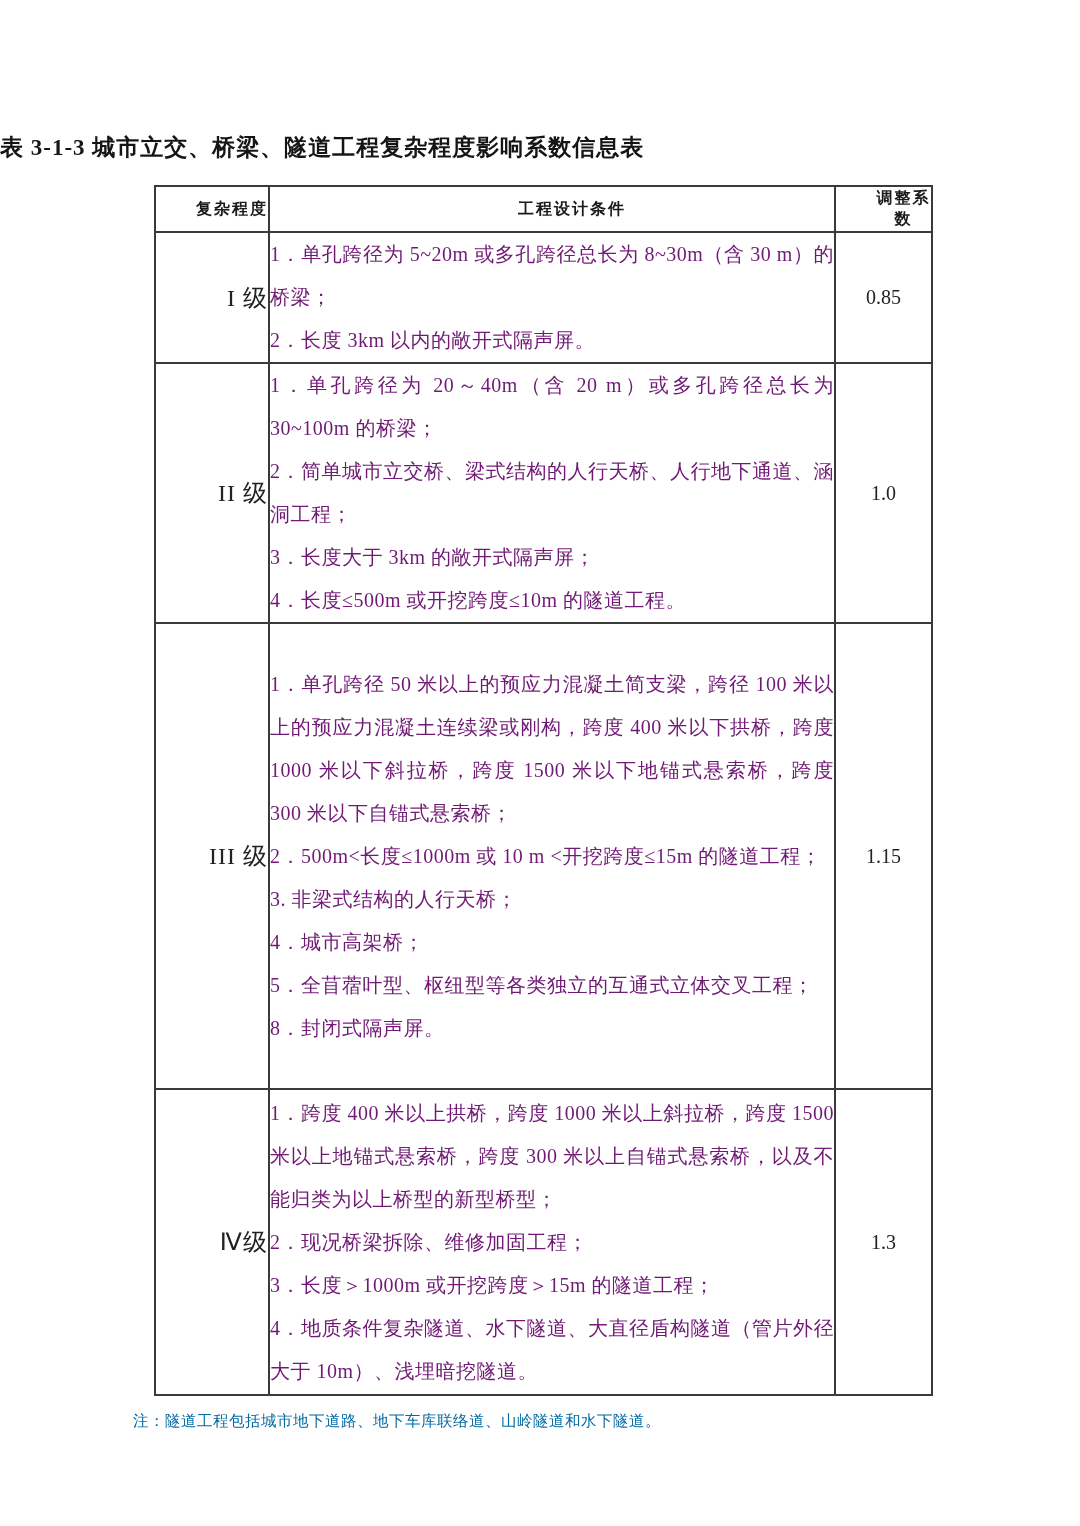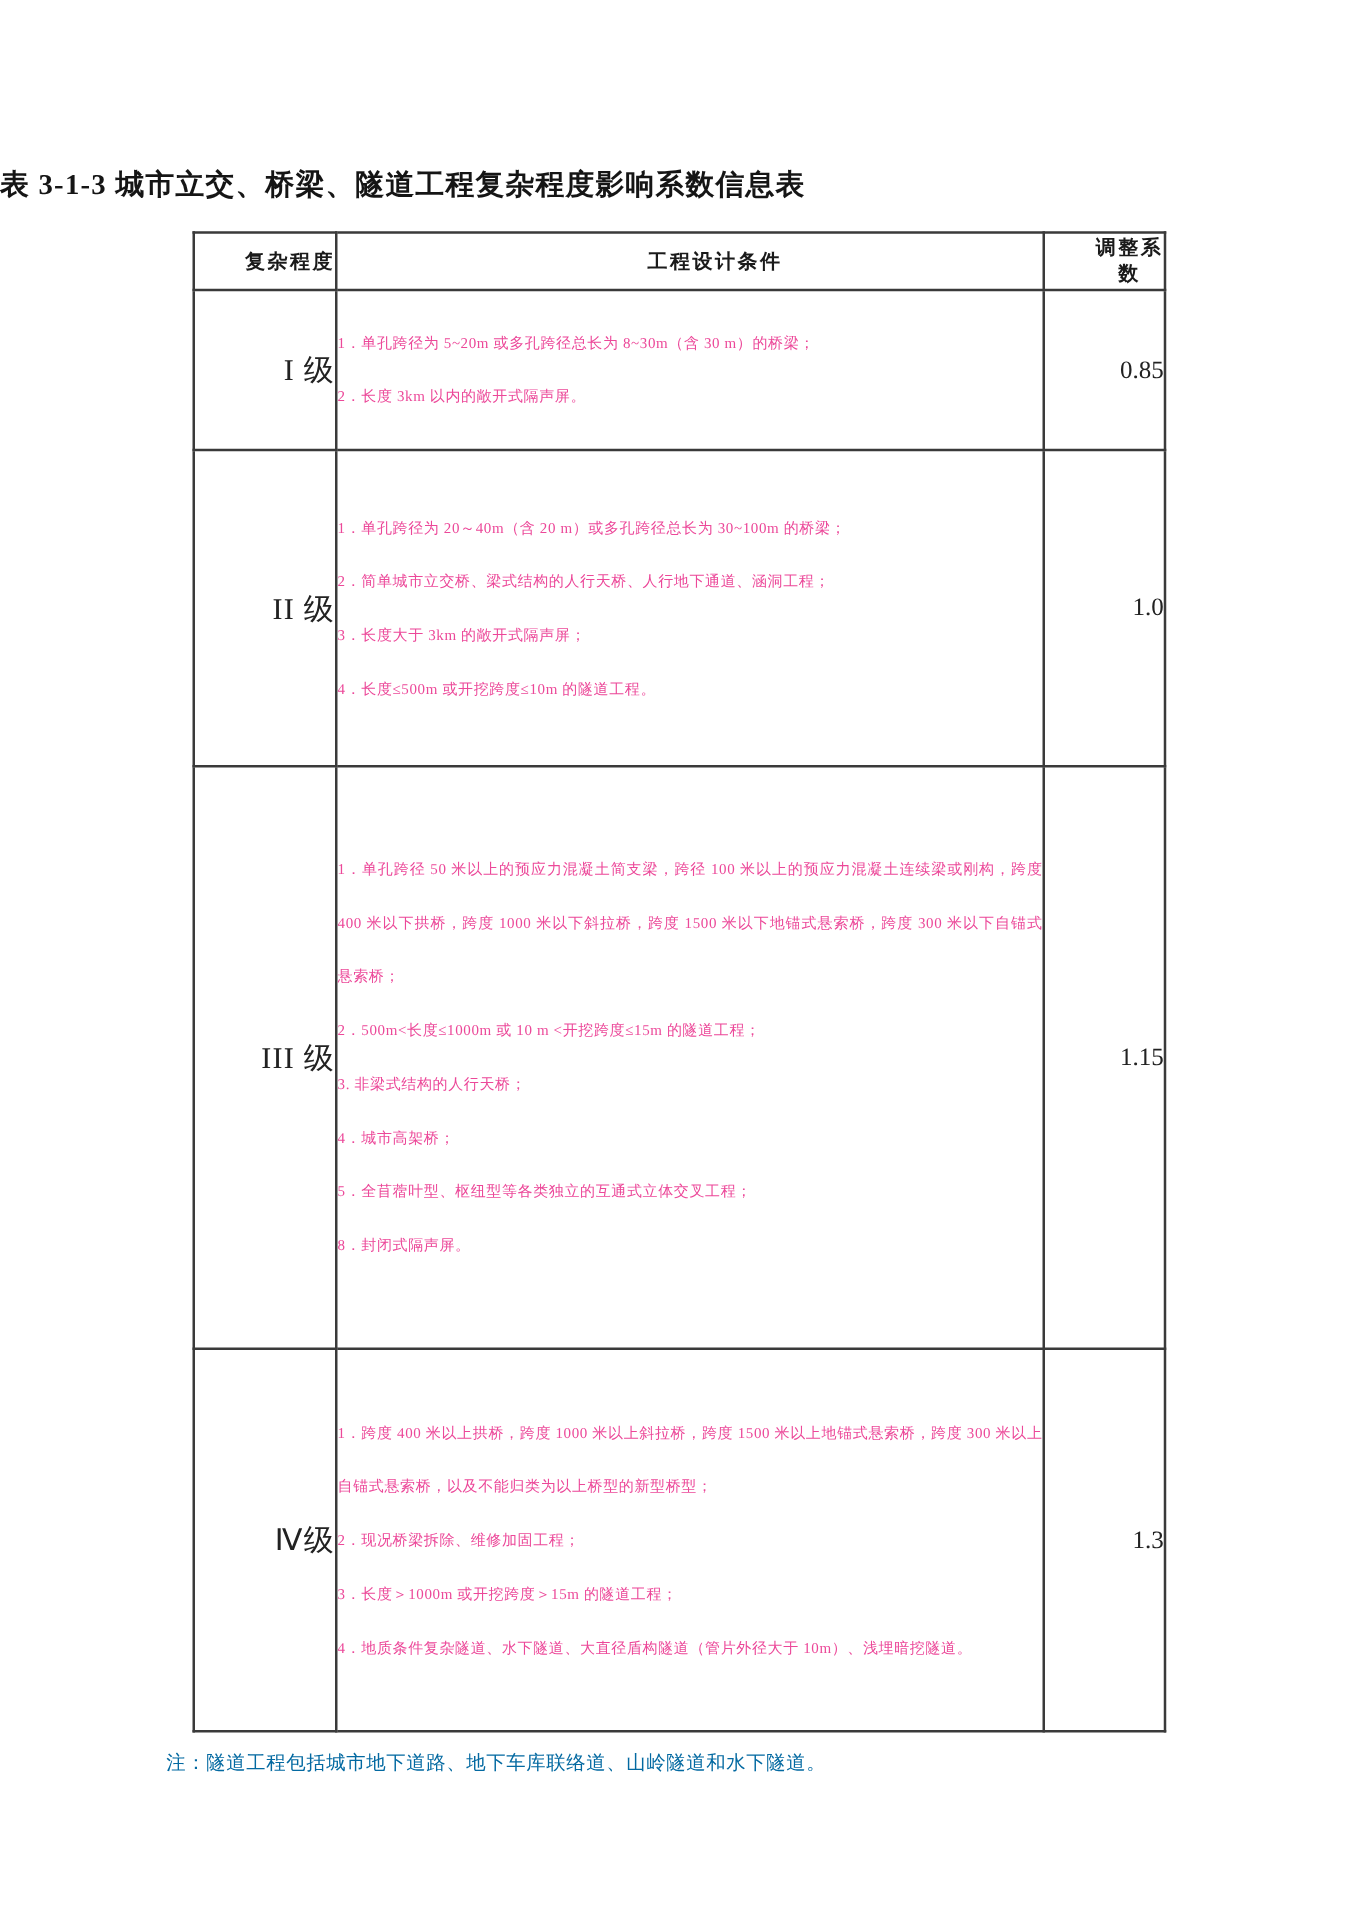--- a/index.html
+++ b/index.html
@@ -54,34 +54,34 @@
     padding-left: 40px;
   }
   td.level-cell {
     text-align: right;
     font-size: 24px;
     letter-spacing: 1px;
     color: #222;
     font-family: Liberation Serif, serif;
   }
   td.coef-cell {
-    text-align: right;
+    text-align: center;
     font-size: 20px;
     color: #222;
   }
   td.cond-cell {
     vertical-align: top;
     padding: 1px 12px 0 14px;
   }
   td.cond-cell p {
     margin: 0;
-    font-size: 12px;
+    font-size: 20px;
     line-height: 43px;
     letter-spacing: 0.5px;
-    color: #ec4899;
+    color: #701a75;
     text-align: justify;
     text-justify: inter-ideograph;
   }
   tr.r1 { height: 128px; }
   tr.r2 { height: 253px; }
   tr.r3 { height: 466px; }
   tr.r4 { height: 306px; }
   .doc-note {
     margin: 14px 0 0 133px;
     font-size: 15.5px;

